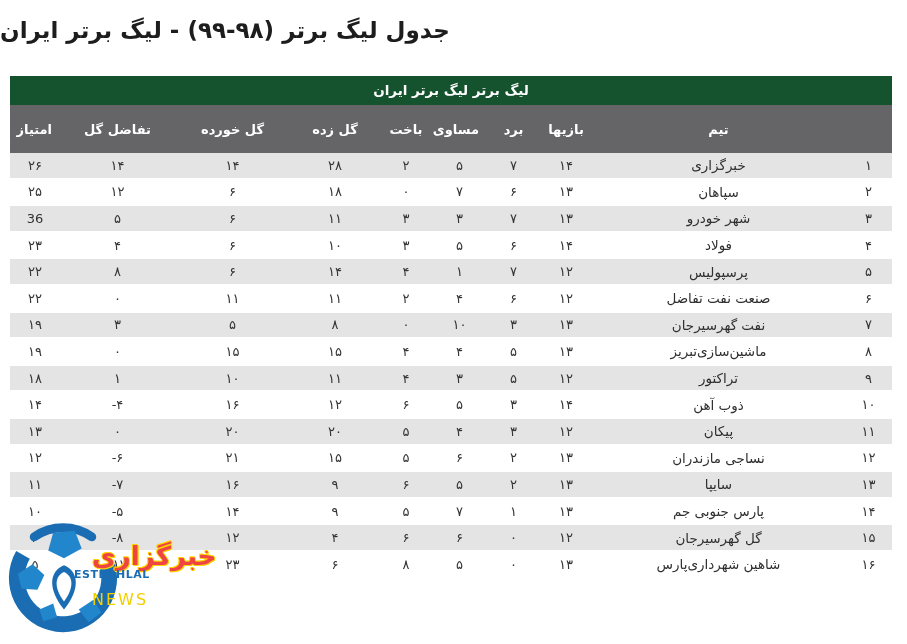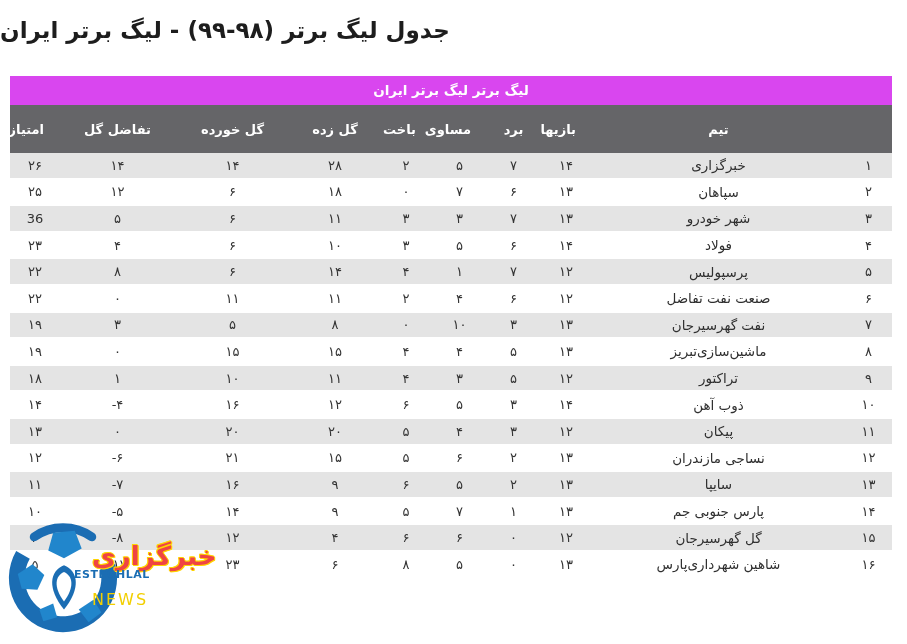--- a/index.html
+++ b/index.html
@@ -5,27 +5,27 @@
   * { margin:0; padding:0; box-sizing:border-box; }
   html,body { width:907px; height:644px; background:#ffffff; overflow:hidden;
               font-family:"DejaVu Sans", sans-serif; }
   body { position:relative; }
 
   .page-title { position:absolute; top:17px; left:0; right:0; text-align:left;
                 direction:rtl; font-size:23px; font-weight:bold; color:#1d1d1d; }
 
   .table-wrap { position:absolute; top:76px; left:10px; width:882px; }
 
-  .league-bar { height:29px; line-height:29px; background:#d946ef; color:#ffffff;
+  .league-bar { height:29px; line-height:29px; background:#14532d; color:#ffffff;
                 text-align:center; direction:rtl; font-size:13.5px; font-weight:bold; }
 
   table.standings { width:882px; table-layout:fixed; border-collapse:separate;
                     border-spacing:0; direction:rtl; }
   .standings th { background:#656568; color:#ffffff; font-size:13px; font-weight:bold;
-                  height:48px; padding:16px; text-align:center; }
+                  height:48px; padding:8px; text-align:center; }
   .standings td { height:26.6px; padding:0; text-align:center; vertical-align:middle;
                   font-size:13px; color:#333333; border-bottom:2px solid #ffffff; }
   tr.odd td  { background:#e4e4e4; }
   tr.even td { background:#ffffff; }
   td.num { direction:ltr; }
   td.cell-name { font-size:13.5px; color:#2f2f2f; }
 
   
   .news-logo { position:absolute; left:4px; top:511px; width:205px; height:133px;
                z-index:9; }

